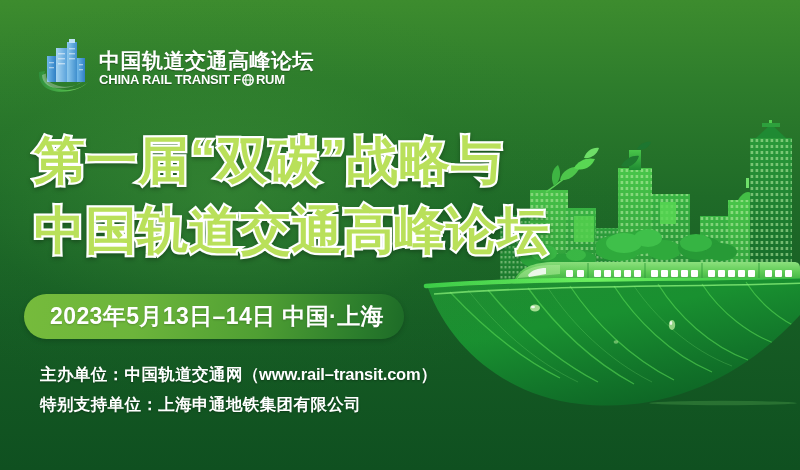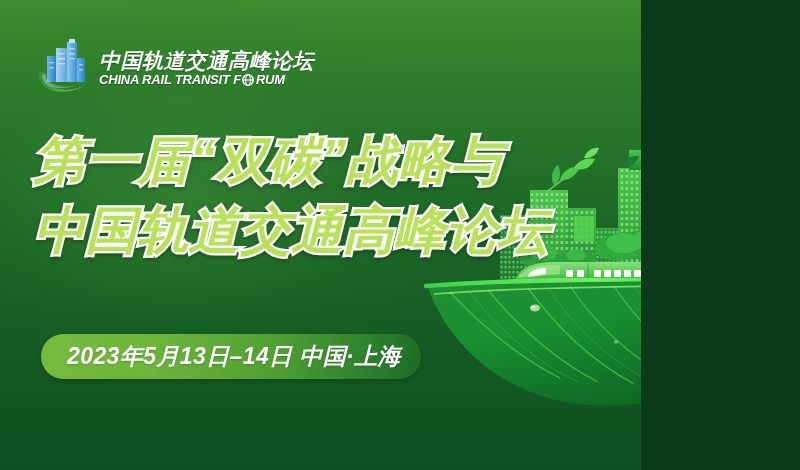--- a/index.html
+++ b/index.html
@@ -1,21 +1,20 @@
 <!DOCTYPE html>
 <html><head>
 <meta charset="utf-8">
 <style>
   html,body{margin:0;padding:0;background:#0a3a18;}
   body{font-family:"Liberation Sans","DejaVu Sans",sans-serif;}
 
   .poster{
-    position:relative;width:641px;height:470px;overflow:hidden;
+    position:relative;width:800px;height:470px;overflow:hidden;
     background:linear-gradient(180deg,#3d8c2e 0%,#2e7d2c 18%,#1f6b28 42%,#165c24 68%,#0f5020 100%);
-    font-style:italic;
   }
   
   .vignette{position:absolute;inset:0;
     background:radial-gradient(ellipse 70% 60% at 28% 42%, rgba(90,175,70,.30) 0%, rgba(40,120,45,.10) 45%, rgba(0,0,0,0) 72%);
     pointer-events:none;}
 
   
   .art{position:absolute;inset:0;}
   .art svg{position:absolute;display:block;}
 
@@ -44,26 +43,25 @@
     color:#b9e05a;
     -webkit-text-stroke:4.5px #ffffff;
     paint-order:stroke fill;
     filter:drop-shadow(0 2px 2px rgba(0,0,0,.28));
   }
   .hl-line.l2{letter-spacing:.5px;}
   .quote{display:inline-block;transform:translateY(-2px);}
 
   
   .date-pill{
-    position:absolute;left:41px;top:294px;
+    position:absolute;left:24px;top:294px;
     height:45px;padding:0 20px 0 26px;border-radius:23px;
     display:flex;align-items:center;
     background:linear-gradient(100deg,#76bb3c 0%,#6cb53b 30%,#4f9f33 62%,#2b7d2c 88%,#1d6b27 100%);
     box-shadow:0 2px 5px rgba(0,0,0,.18);
-    margin-top:40px;
   }
   .date-pill span{
     font-size:23px;font-weight:bold;color:#ffffff;white-space:nowrap;
     letter-spacing:.4px;text-shadow:0 1px 2px rgba(0,0,0,.20);
   }
 
   
   .footer{position:absolute;left:40px;top:364px;display:flex;flex-direction:column;gap:8px;}
   .foot-line{
     font-size:16.5px;font-weight:bold;color:#ffffff;white-space:nowrap;
@@ -367,14 +365,18 @@
 
   <div class="headline">
     <div class="hl-line l1"><span>第一届</span><span class="quote">“</span><span>双碳</span><span class="quote">”</span><span>战略与</span></div>
     <div class="hl-line l2">中国轨道交通高峰论坛</div>
   </div>
 
   <div class="date-pill">
     <span>2023年5月13日–14日 中国·上海</span>
   </div>
 
+  <div class="footer">
+    <div class="foot-line"><span>主办单位：</span><span>中国轨道交通网</span><span class="url">（www.rail–transit.com）</span></div>
+    <div class="foot-line"><span>特别支持单位：</span><span>上海申通地铁集团有限公司</span></div>
+  </div>
 
 </div>
 
 </body></html>

